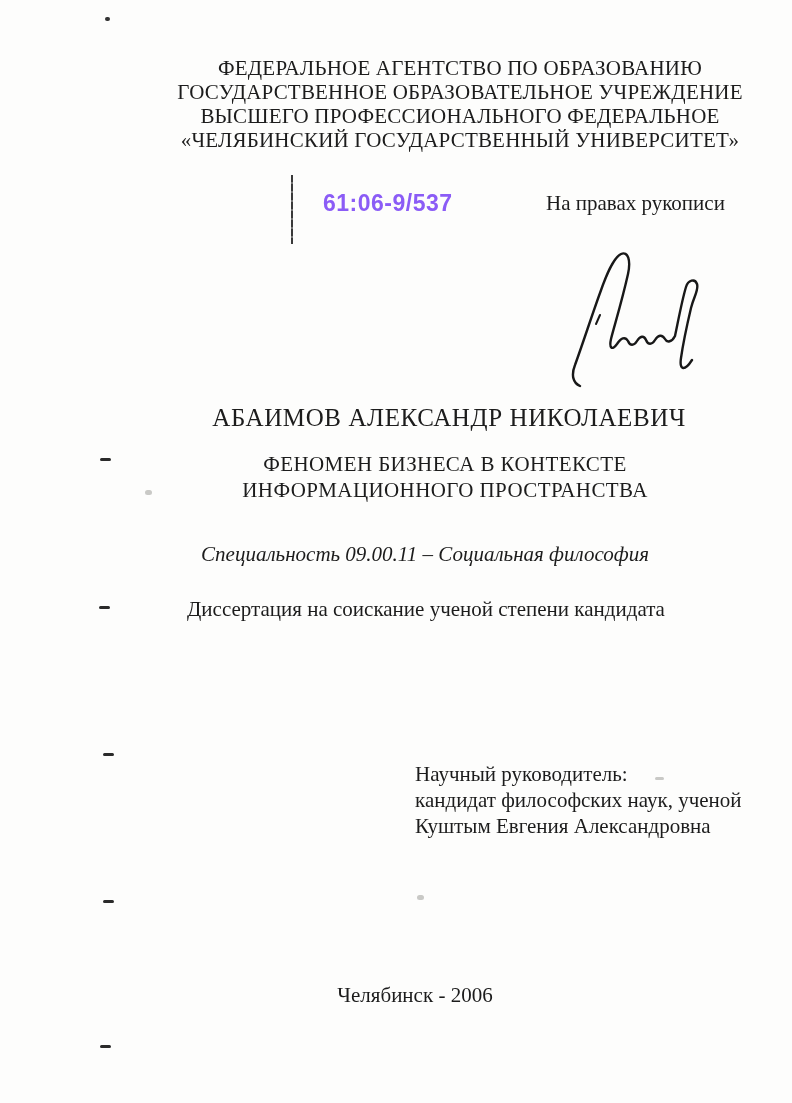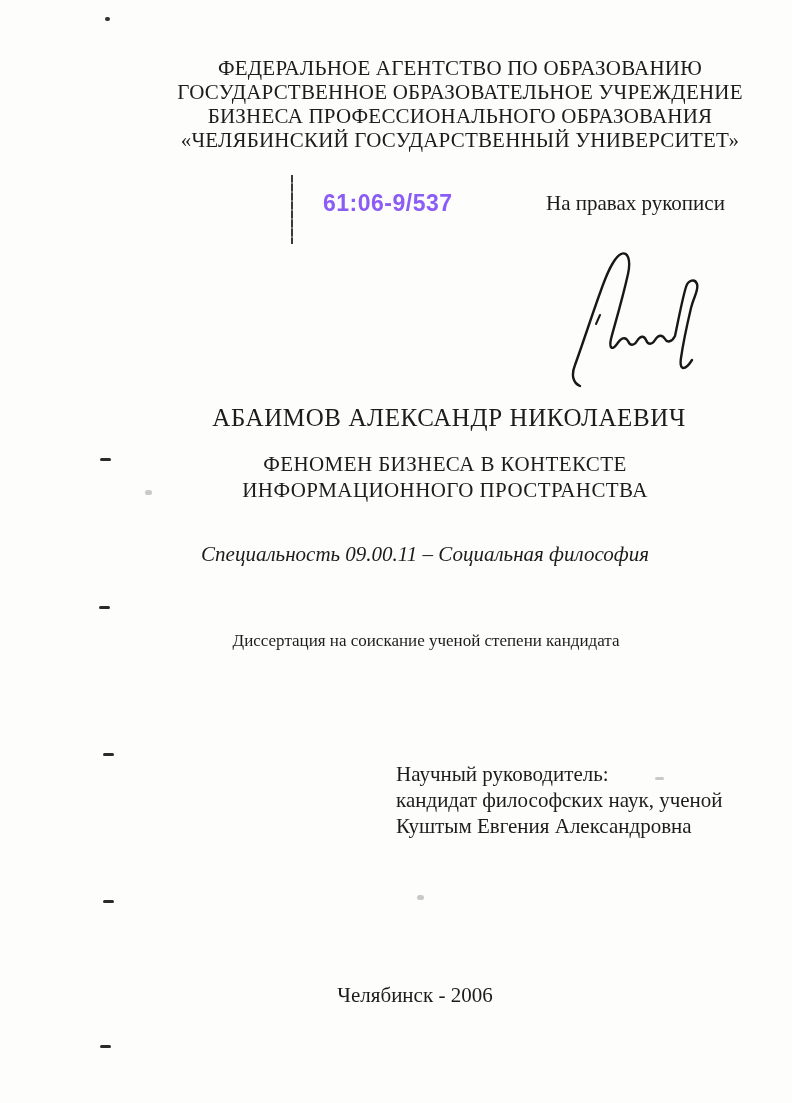--- a/index.html
+++ b/index.html
@@ -41,25 +41,25 @@
     left:106px;right:8px;top:451px;
     font-size:21px;line-height:26px;
     font-weight:400;letter-spacing:0.4px;
   }
   .specialty-line{
     left:58px;right:0;top:542px;
     font-size:21px;
     font-style:italic;
   }
   .degree-block{
-    left:60px;right:0;top:627px;
-    font-size:17px;line-height:27px;
+    left:60px;right:0;top:596px;
+    font-size:21px;line-height:27px;
   }
   .supervisor-block{
-    left:396px;top:761px;
+    left:415px;top:761px;
     font-size:21px;line-height:26px;
   }
   .imprint-line{
     left:38px;right:0;top:983px;
     font-size:21px;
   }
   .artifact-dash{
     position:absolute;width:11px;height:3px;
     background:#2a2a2a;border-radius:2px;
   }
@@ -86,21 +86,21 @@
   <div class="artifact-dash" style="left:103px;top:753px;"></div>
   <div class="artifact-dash" style="left:103px;top:900px;"></div>
   <div class="artifact-dash" style="left:100px;top:1045px;"></div>
   <div class="artifact-faint" style="left:145px;top:490px;"></div>
   <div class="artifact-faint" style="left:417px;top:895px;"></div>
   <div class="artifact-faint" style="left:655px;top:777px;width:9px;height:3px;"></div>
 
   <div class="abs center header-block">
     <div>ФЕДЕРАЛЬНОЕ АГЕНТСТВО ПО ОБРАЗОВАНИЮ</div>
     <div>ГОСУДАРСТВЕННОЕ ОБРАЗОВАТЕЛЬНОЕ УЧРЕЖДЕНИЕ</div>
-    <div>БИЗНЕСА ПРОФЕССИОНАЛЬНОГО ОБРАЗОВАНИЯ</div>
+    <div>ВЫСШЕГО ПРОФЕССИОНАЛЬНОГО ФЕДЕРАЛЬНОЕ</div>
     <div>«ЧЕЛЯБИНСКИЙ ГОСУДАРСТВЕННЫЙ УНИВЕРСИТЕТ»</div>
   </div>
 
   <div class="abs stamp-rule"></div>
   <div class="abs stamp-number">61:06-9/537</div>
   <div class="abs manuscript-note">На правах рукописи</div>
 
   <svg class="signature-svg" viewBox="0 0 160 150" aria-hidden="true">
     <path d="M20,141 c-7,-3 -9,-11 -5,-21 c8,-22 17,-50 25,-72 c6,-17 13,-35 21,-39 c7,-3 10,6 7,20 c-6,27 -14,53 -17,65 c-2,9 1,12 6,5 c4,-6 8,-8 11,-3 c2,5 6,5 9,0 c3,-5 7,-6 9,-1 c2,5 6,5 9,0 c3,-5 7,-6 10,-1 c2,4 7,3 10,-3 c3,-14 7,-36 11,-49 c2,-7 9,-9 11,-3 c2,6 -3,12 -6,24 c-4,17 -8,36 -10,50 c-2,13 4,13 11,2" fill="none" stroke="#181818" stroke-width="2.4" stroke-linecap="round" stroke-linejoin="round"></path>
     <path d="M36,79 l4,-9" fill="none" stroke="#181818" stroke-width="2" stroke-linecap="round"></path>

